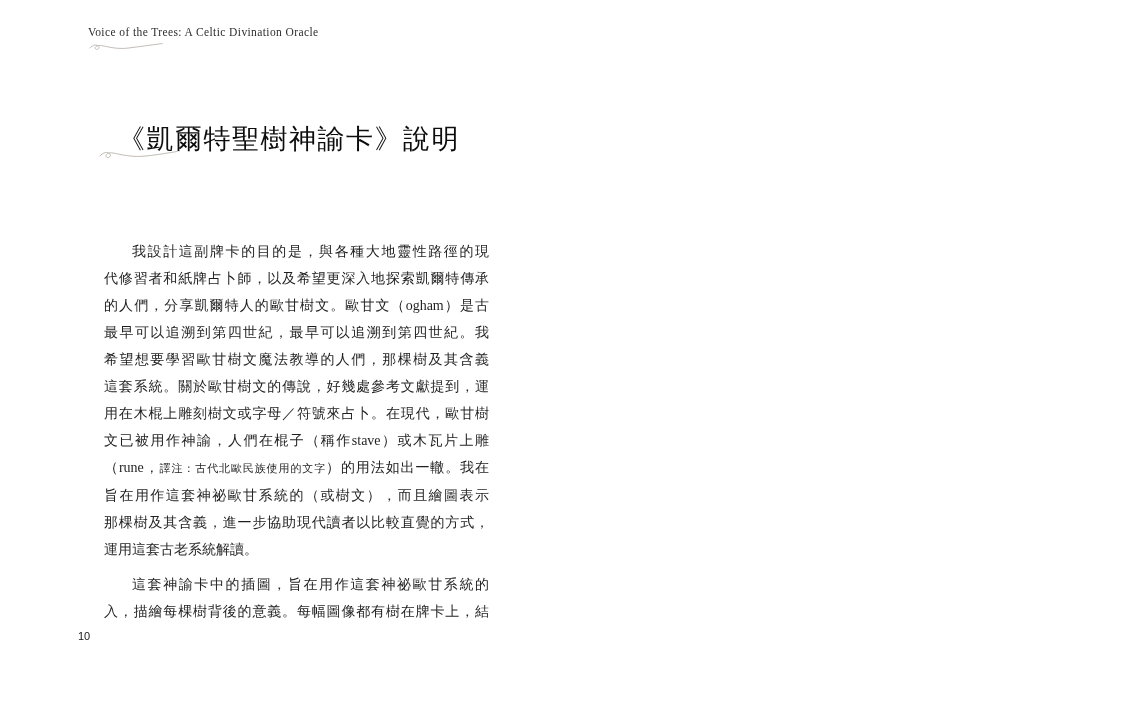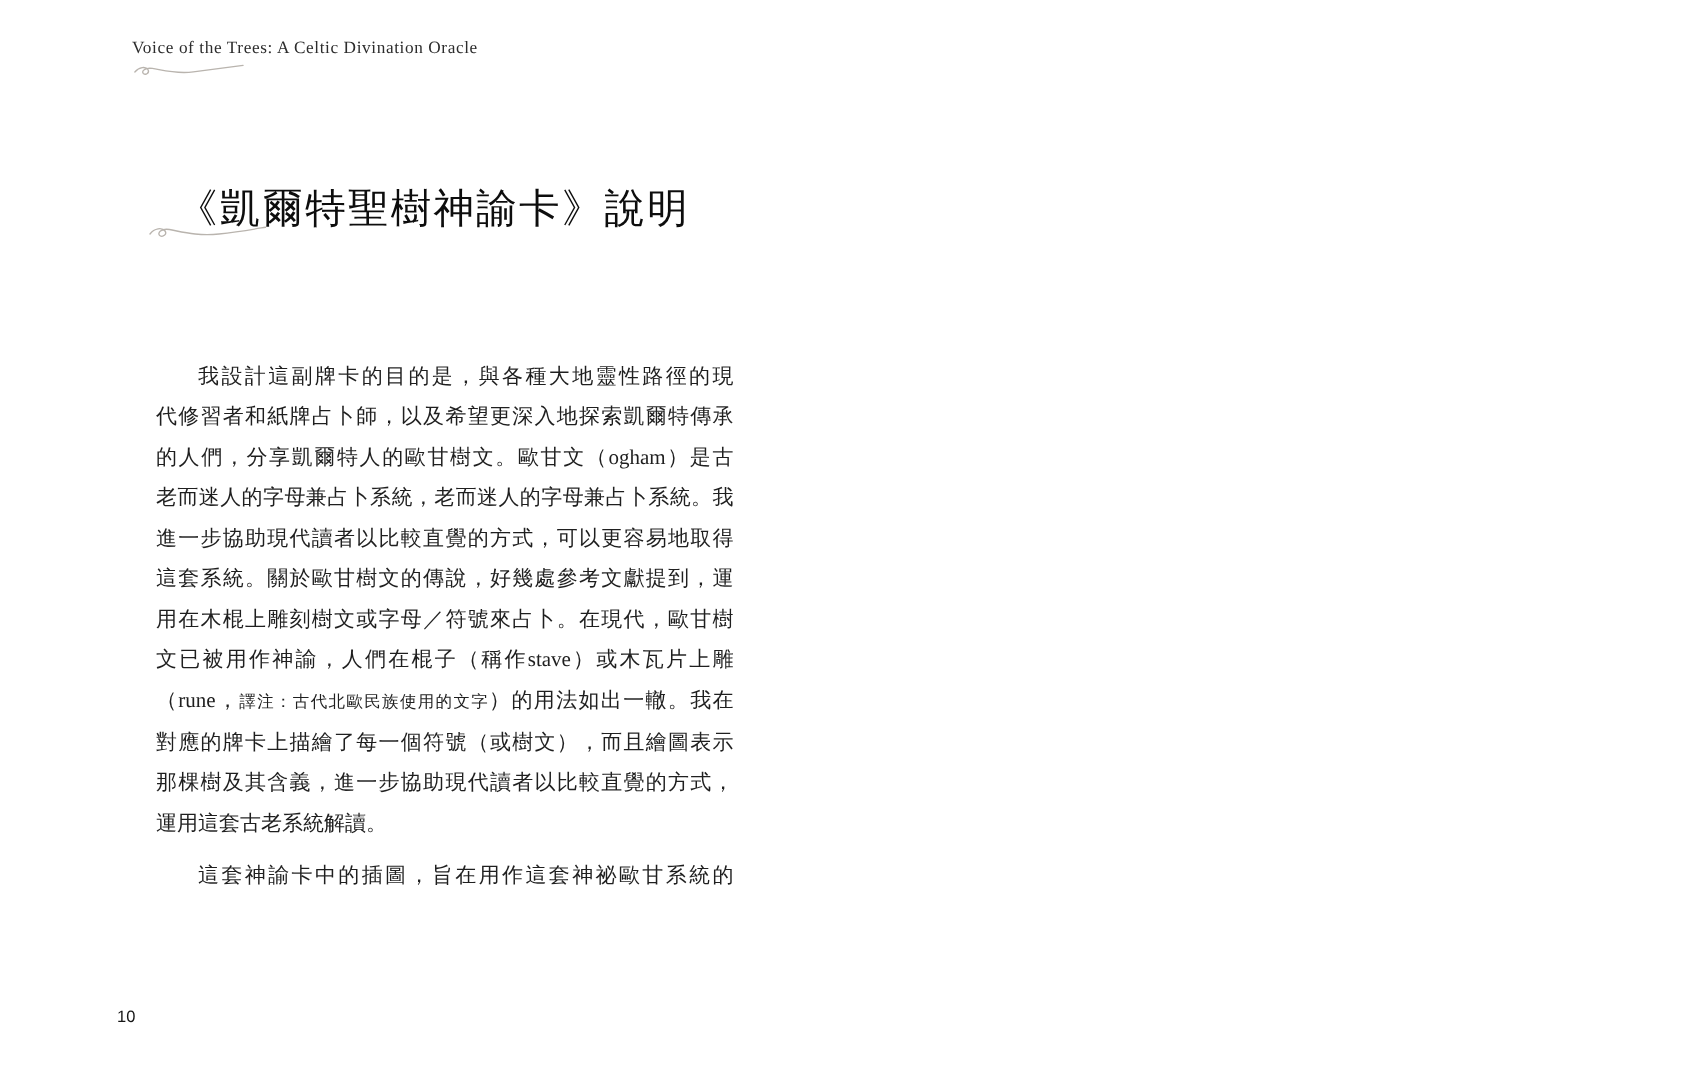--- a/index.html
+++ b/index.html
@@ -53,21 +53,21 @@
     text-align-last: justify;
     overflow: hidden;
     white-space: nowrap;
   }
   .bline.short { text-align-last: left; }
   .bline.first-indent { text-indent: 28px; }
   .note { font-size: 11px; }
 
   .page-number {
     position: absolute;
-    top: 672px;
+    top: 630px;
     font-size: 11px;
     color: #161616;
     font-family: "Liberation Sans", "DejaVu Sans", sans-serif;
   }
   .page-number.pn-left  { left: 78px; }
 </style>
 </head>
 <body>
 
 <div class="spread">
@@ -83,32 +83,33 @@
 
     <svg class="flourish title-flourish" viewBox="0 0 84 18">
       <path d="M4 10 C7 6 12 5.5 14 8 C15.6 10.2 12.5 12.5 10.5 11 C8.6 9.5 11.5 6 17 7 C26 8.7 36 11.5 50 10 C63 8.6 72 7 81 5.5" fill="none" stroke="#b9b4ae" stroke-width="0.9" stroke-linecap="round"></path>
     </svg>
 
     <div class="body-col left-body">
         <div class="para">
           <div class="bline first-indent">我設計這副牌卡的目的是，與各種大地靈性路徑的現</div>
           <div class="bline">代修習者和紙牌占卜師，以及希望更深入地探索凱爾特傳承</div>
           <div class="bline">的人們，分享凱爾特人的歐甘樹文。歐甘文（ogham）是古</div>
-          <div class="bline">老而迷人的字母兼占卜系統，老而迷人的字母兼占卜系統。我</div>
-          <div class="bline">進一步協助現代讀者以比較直覺的方式，可以更容易地取得</div>
+          <div class="bline">最早可以追溯到第四世紀，最早可以追溯到第四世紀。我</div>
+          <div class="bline">希望想要學習歐甘樹文魔法教導的人們，那棵樹及其含義</div>
           <div class="bline">這套系統。關於歐甘樹文的傳說，好幾處參考文獻提到，運</div>
           <div class="bline">用在木棍上雕刻樹文或字母／符號來占卜。在現代，歐甘樹</div>
           <div class="bline">文已被用作神諭，人們在棍子（稱作stave）或木瓦片上雕</div>
           <div class="bline"><span>（rune，</span><span class="note">譯注：古代北歐民族使用的文字</span><span>）的用法如出一轍。我在</span></div>
-          <div class="bline">對應的牌卡上描繪了每一個符號（或樹文），而且繪圖表示</div>
+          <div class="bline">旨在用作這套神祕歐甘系統的（或樹文），而且繪圖表示</div>
           <div class="bline">那棵樹及其含義，進一步協助現代讀者以比較直覺的方式，</div>
           <div class="bline short">運用這套古老系統解讀。</div>
         </div>
         <div class="para">
           <div class="bline first-indent">這套神諭卡中的插圖，旨在用作這套神祕歐甘系統的</div>
+          <div class="bline">入，描繪每棵樹背後的意義。每幅圖像都有樹在牌卡上，結</div>
         </div>
       </div>
 
     <div class="page-number pn-left">10</div>
   </section>
 
   <section class="page right">
     
 
     

